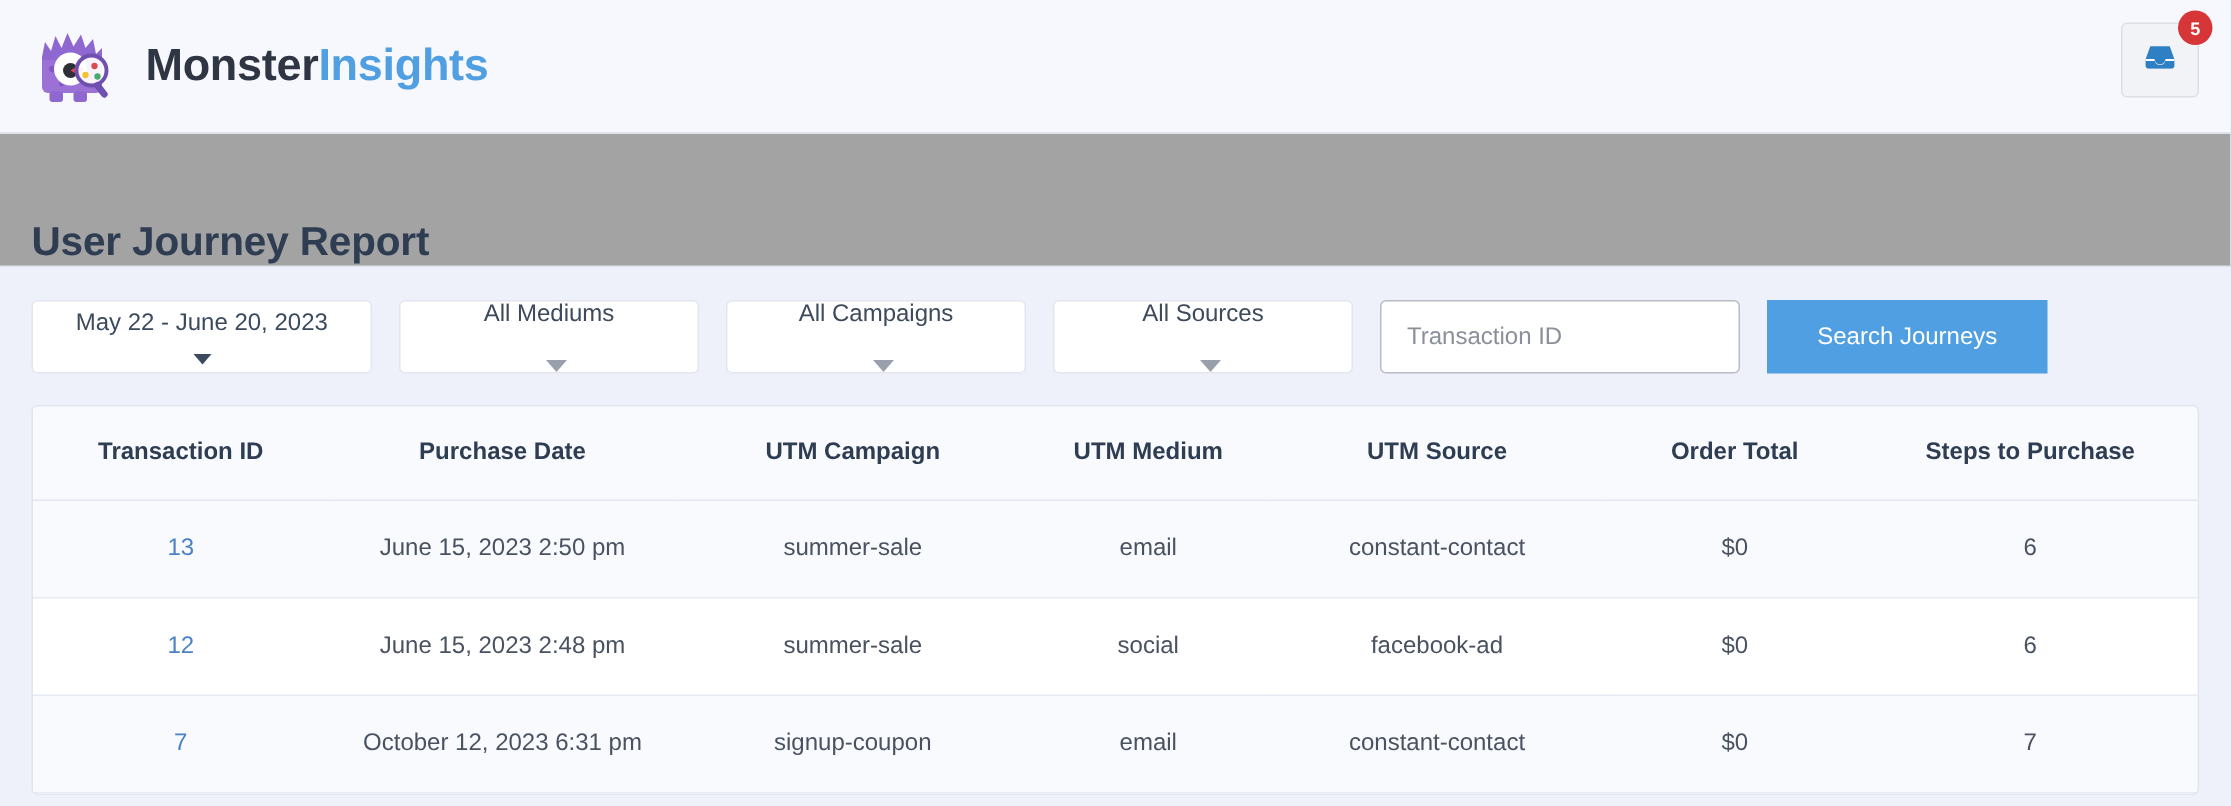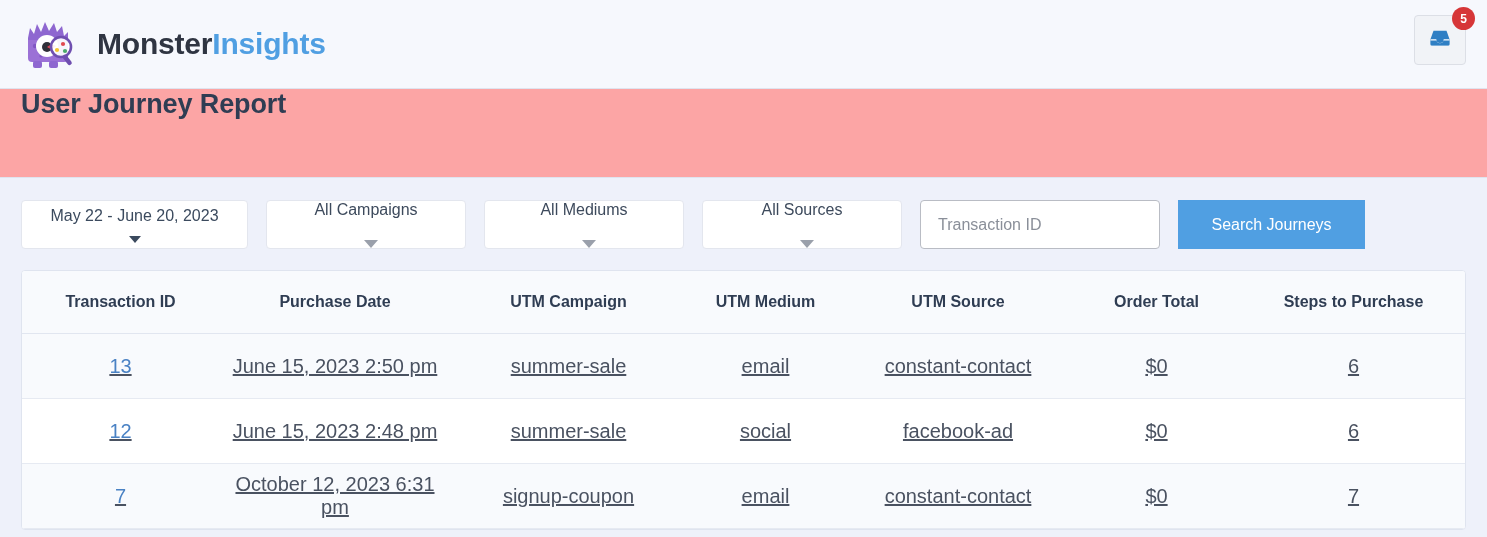--- a/index.html
+++ b/index.html
@@ -73,24 +73,24 @@
     font-weight: bold;
     display: flex;
     align-items: center;
     justify-content: center;
     line-height: 1;
   }
 
   
   .titlebar {
     height: 89px;
-    background: #fca5a5;
+    background: #a3a3a3;
     border-bottom: 1px solid #dfe4ef;
     display: flex;
-    align-items: flex-start;
+    align-items: flex-end;
     padding: 0 21px;
     box-sizing: border-box;
   }
   .page-title {
     font-size: 27px;
     font-weight: bold;
     color: #2f3d53;
     margin: 0;
     letter-spacing: -0.1px;
   }
@@ -204,26 +204,25 @@
     border-bottom: 1px solid #e1e6f0;
     height: 62px;
     font-size: 16px;
     font-weight: bold;
     color: #2f3d53;
     text-align: center;
     padding: 0;
   }
   tbody td {
     height: 64px;
-    font-size: 20px;
+    font-size: 16px;
     text-align: center;
     color: #4a5261;
     border-bottom: 1px solid #e6eaf2;
     padding: 0;
-    text-decoration: underline;
   }
   tbody tr:nth-child(odd)  td { background: #f8fafd; }
   tbody tr:nth-child(even) td { background: #ffffff; }
 
   .txn-link {
     color: #4a82c4;
     text-decoration: none;
     cursor: pointer;
   }
 
@@ -290,27 +289,27 @@
 
 <div class="content">
 
   <div class="toolbar">
 
     <div class="control datepicker">
       <span>May 22 - June 20, 2023</span>
       <span class="caret-dark"></span>
     </div>
 
+    <div class="control select select-mediums">
+      <span>All Mediums</span>
+      <span class="caret-gray"></span>
+    </div>
+
     <div class="control select select-campaigns">
       <span>All Campaigns</span>
-      <span class="caret-gray"></span>
-    </div>
-
-    <div class="control select select-mediums">
-      <span>All Mediums</span>
       <span class="caret-gray"></span>
     </div>
 
     <div class="control select select-sources">
       <span>All Sources</span>
       <span class="caret-gray"></span>
     </div>
 
 
     <input class="search-input" type="text" placeholder="Transaction ID" style="">

